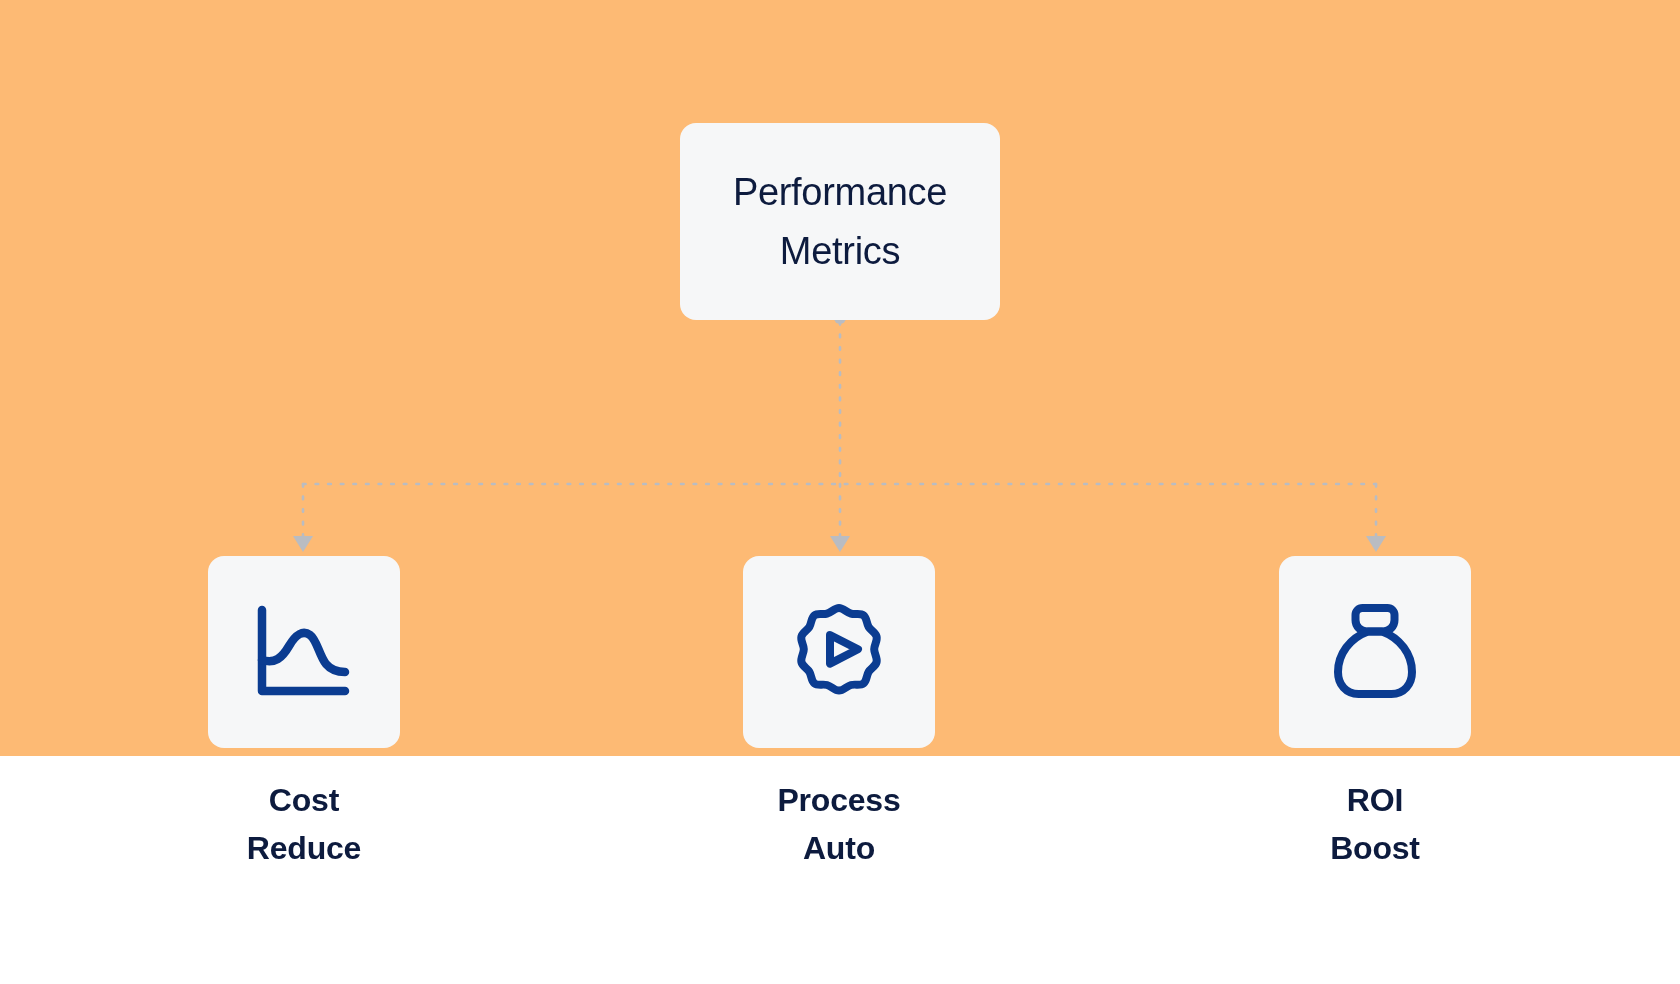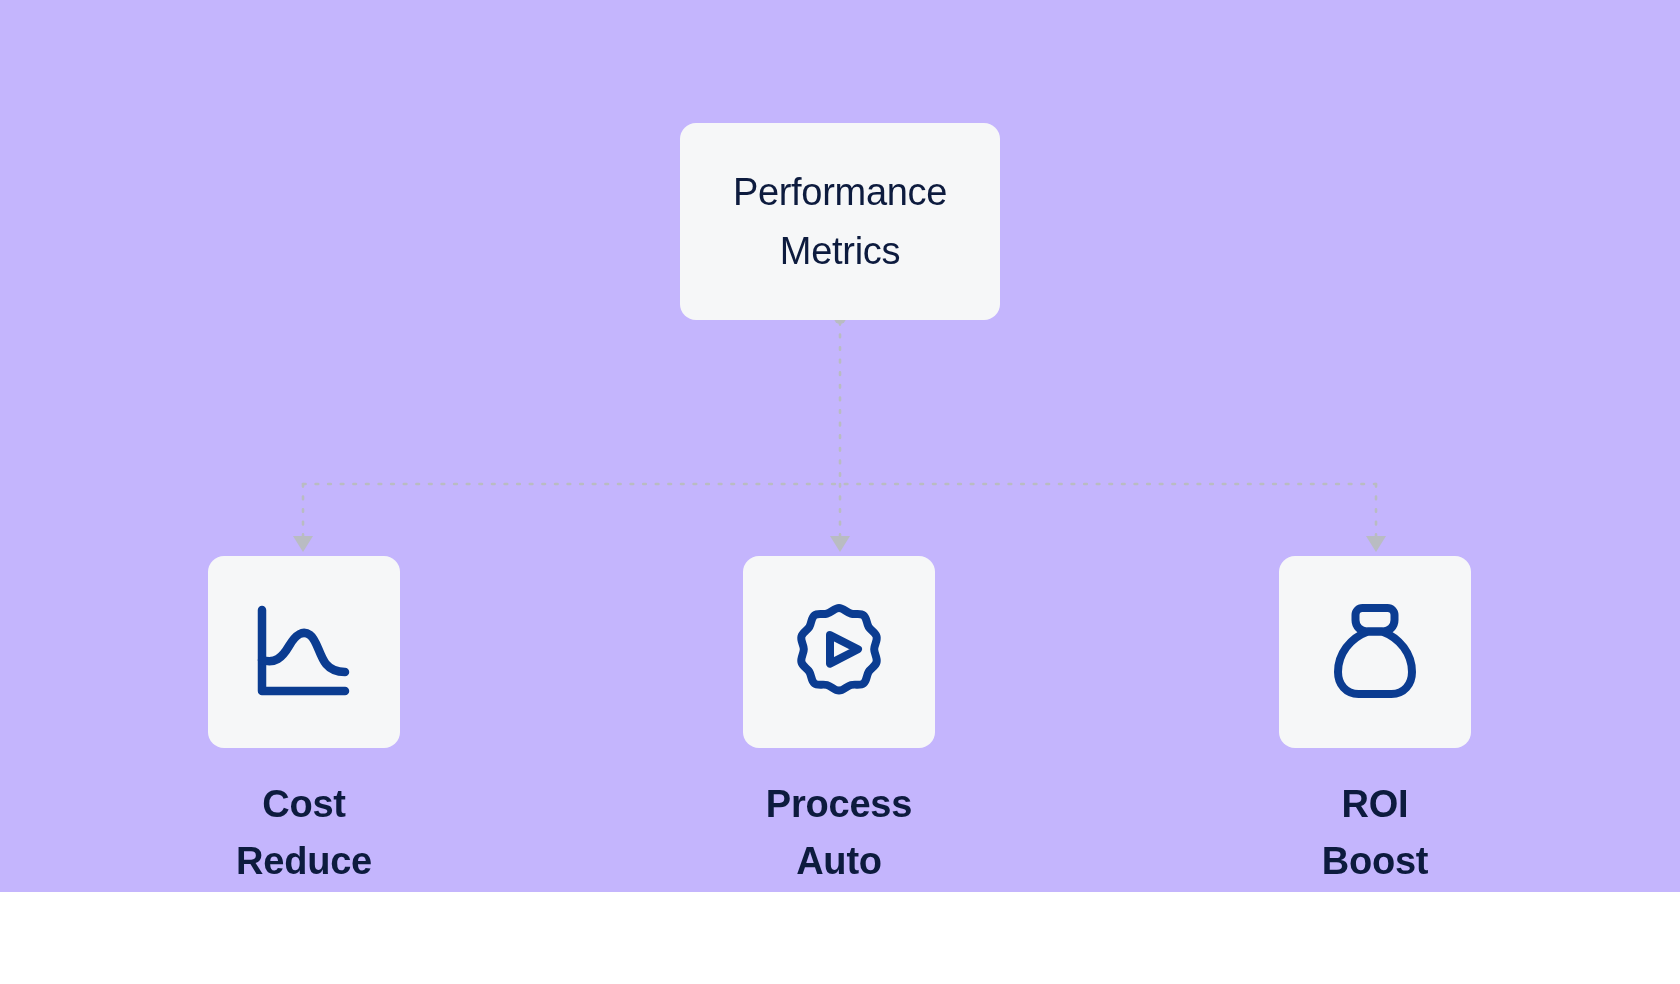--- a/index.html
+++ b/index.html
@@ -11,22 +11,22 @@
     width: 1680px;
     height: 984px;
     overflow: hidden;
     font-family: "Liberation Sans", sans-serif;
     -webkit-font-smoothing: antialiased;
   }
 
   #canvas {
     position: relative;
     width: 1680px;
-    height: 892px;
-    background: #c4b5fd;
+    height: 756px;
+    background: #fdba74;
   }
 
   
   #connectors {
     position: absolute;
     left: 0;
     top: 0;
     width: 1680px;
     height: 984px;
     pointer-events: none;
@@ -70,21 +70,21 @@
     height: 192px;
     background: #f6f7f8;
     border-radius: 16px;
     display: flex;
     align-items: center;
     justify-content: center;
     box-sizing: border-box;
   }
   .leaf-label {
     margin-top: 28px;
-    font-size: 38px;
+    font-size: 32px;
     font-weight: 700;
     color: #0d1b3e;
     line-height: 1.5;
     text-align: center;
     letter-spacing: -0.2px;
     white-space: pre-line;
   }
 
   .leaf-1 { left: 208px; top: 556px; }
   .leaf-2 { left: 743px; top: 556px; }

